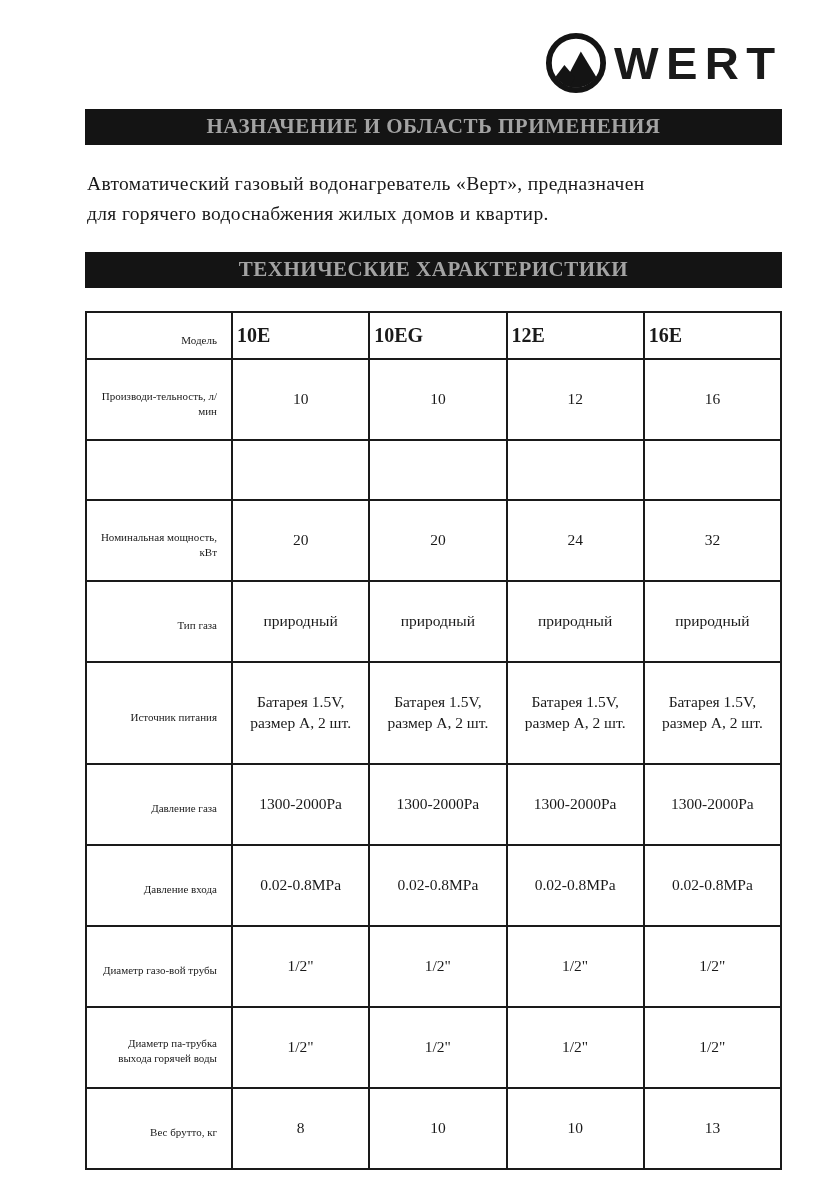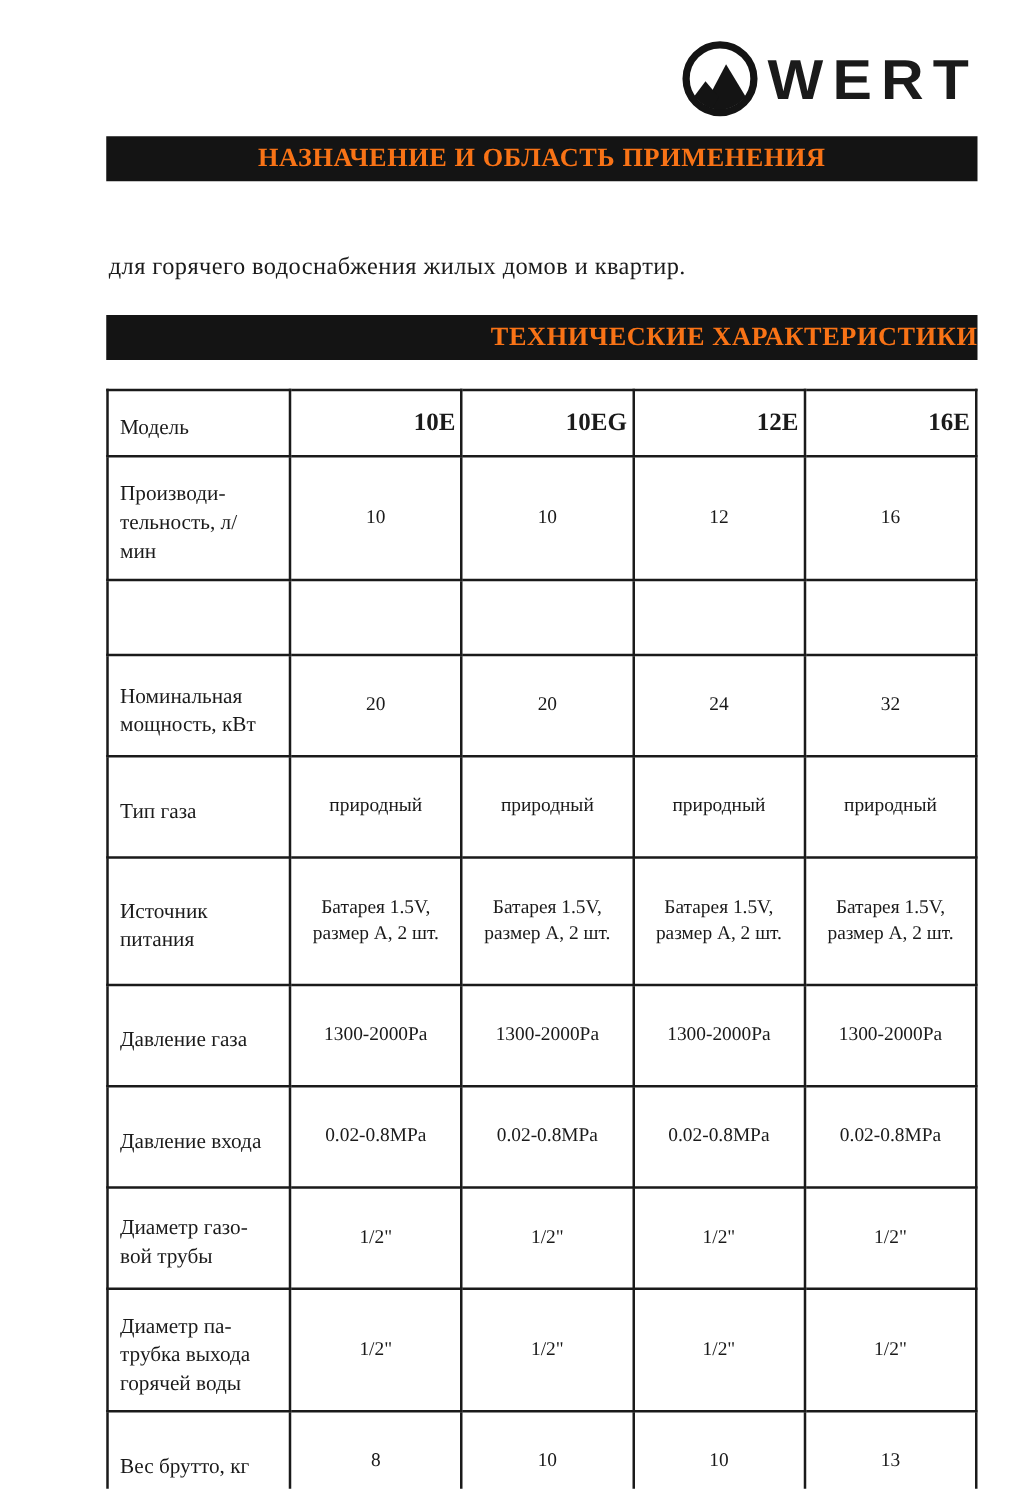--- a/index.html
+++ b/index.html
@@ -19,48 +19,48 @@
   }
   .brand {
     font-family:"Liberation Sans", sans-serif;
     font-weight:bold; font-size:45px; letter-spacing:7px;
     line-height:1; transform:scaleX(1.05); transform-origin:left center;
     padding-right:8px;
   }
 
   
   .banner {
-    background:#141414; color:#f97316;
+    background:#141414; color:#a3a3a3;
     text-align:center; font-weight:bold; font-size:21px;
     letter-spacing:0.5px; padding:5px 0 6px;
   }
   .banner-1 { margin-top:13px; }
-  .banner-2 { margin-top:23px;text-align:right; }
+  .banner-2 { margin-top:23px; }
 
   
   .intro {
     margin:24px 0 0 2px;
     font-size:19.5px; line-height:1.55; letter-spacing:0.35px;
   }
 
   
   .spec-table {
     width:100%; border-collapse:collapse; margin-top:23px;
     table-layout:fixed;
   }
   .spec-table th, .spec-table td {
     border:2px solid #1a1a1a; vertical-align:middle;
   }
   .label-col { width:146px; }
   .spec-table .label-col {
-    text-align:left; font-size:17px; line-height:1.35;
+    text-align:right; font-size:11px; line-height:1.35;
     padding:18px 14px 10px 9px; font-weight:normal;
   }
   .model-col {
-    font-size:20px; font-weight:bold; text-align:right; padding:11px 4px;
+    font-size:20px; font-weight:bold; text-align:left; padding:11px 4px;
   }
   .value-cell {
     text-align:center; font-size:15.5px; line-height:1.35; padding:29px 6px;
   }
   .empty-row td { height:60px; }
 
   
   .page-number {
     text-align:center; font-family:"Liberation Sans", sans-serif;
     font-size:17px; margin-top:28px; letter-spacing:1px;
@@ -83,21 +83,21 @@
         <polygon points="17,58 37,20 60,58" fill="#141414"></polygon>
         <polygon points="2,58 20,34 31,47 25,58" fill="#141414"></polygon>
       </g>
     </svg>
     <span class="brand">WERT</span>
   </header>
 
   <div class="banner banner-1">НАЗНАЧЕНИЕ И ОБЛАСТЬ ПРИМЕНЕНИЯ</div>
 
   <p class="intro">
-    <br>
+    <span>Автоматический газовый водонагреватель «Верт», предназначен</span><br>
     <span>для горячего водоснабжения жилых домов и квартир.</span>
   </p>
 
   <div class="banner banner-2">ТЕХНИЧЕСКИЕ ХАРАКТЕРИСТИКИ</div>
 
   <table class="spec-table">
     <thead>
       <tr id="spec-head-row">
         <th class="label-col">Модель</th>
       <th class="model-col">10E</th>

